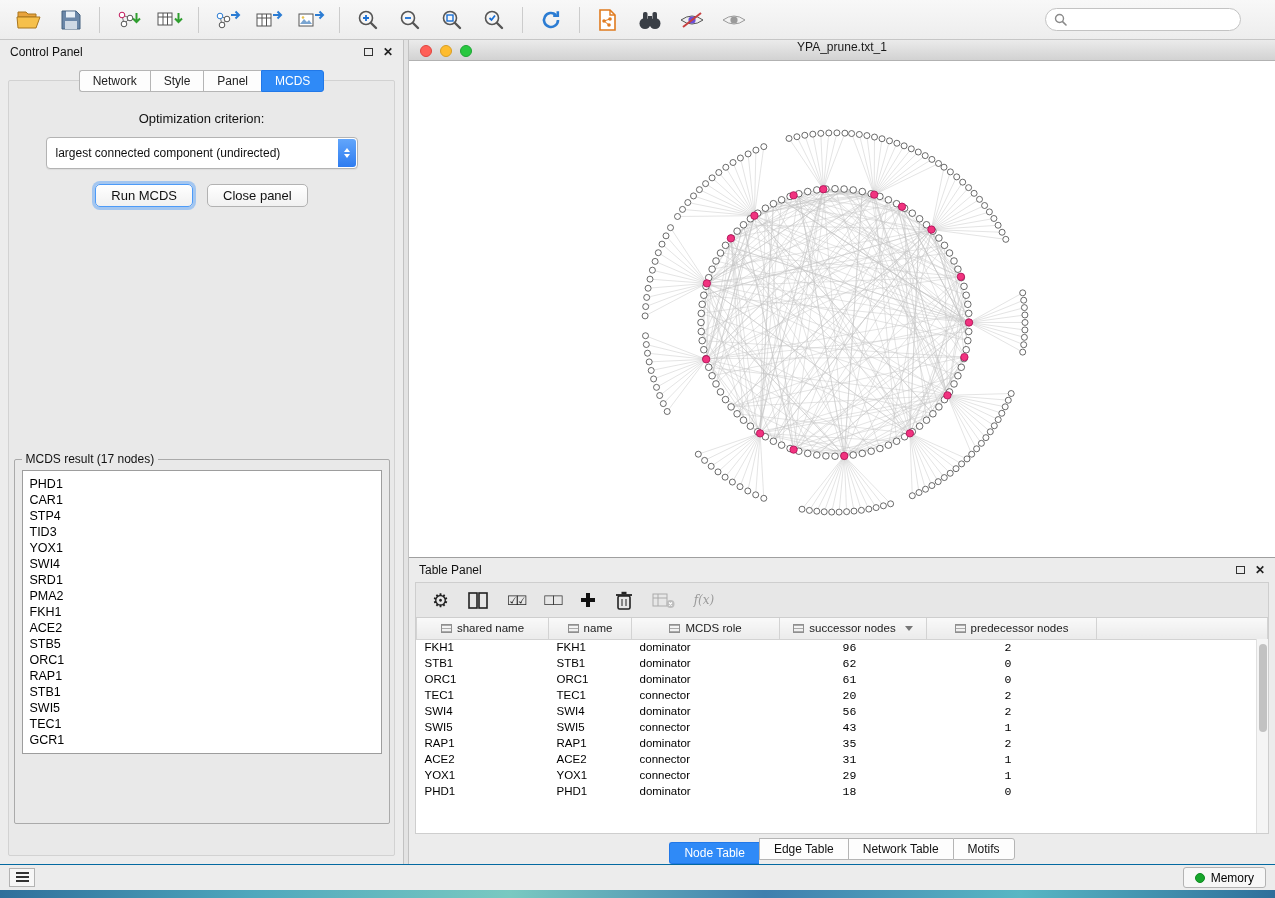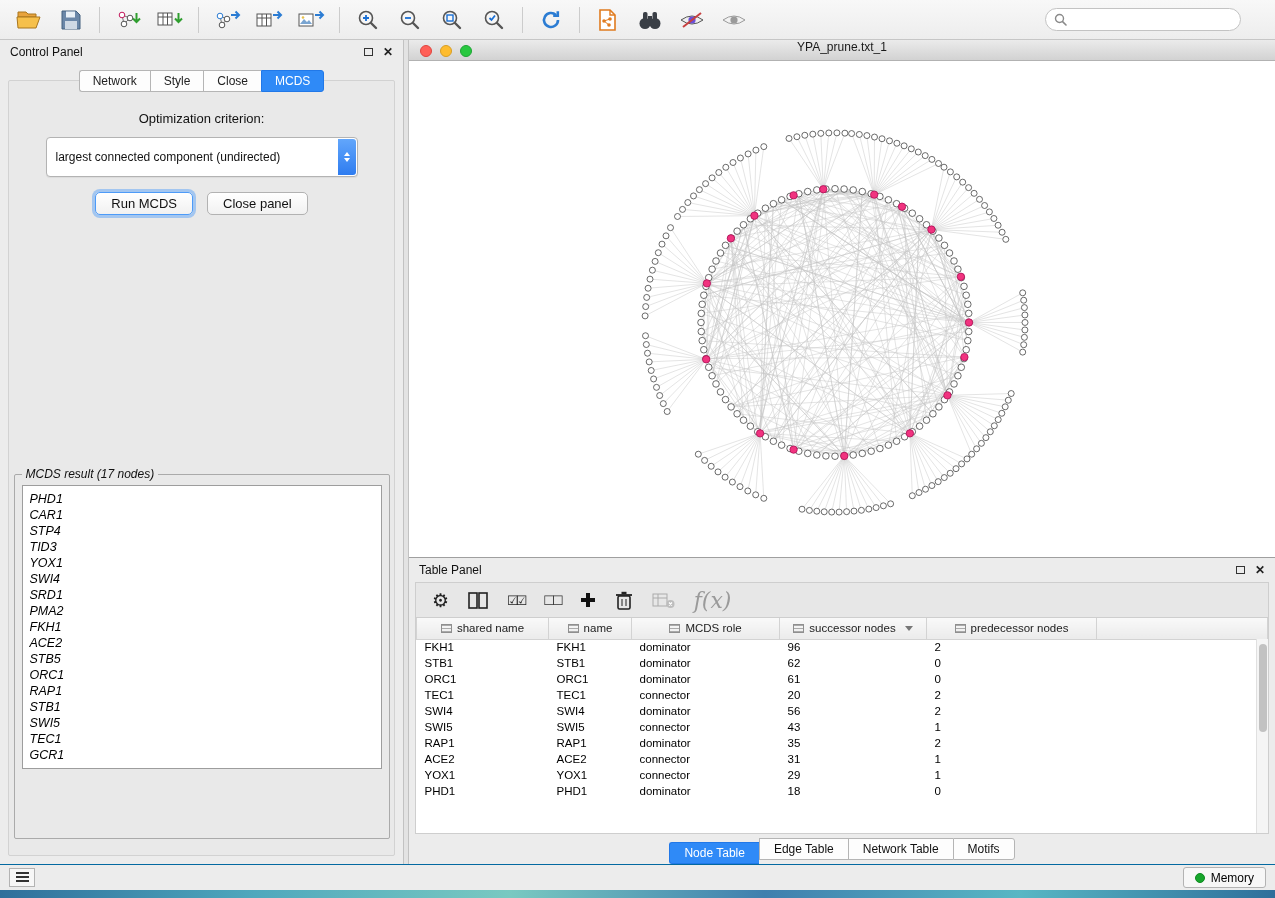--- a/index.html
+++ b/index.html
@@ -24,29 +24,29 @@
 .ph-title{flex:1;}
 .ph-btn{margin-left:10px;display:flex;align-items:center;justify-content:center;color:#222;background:none;border:none;font-size:12px;font-weight:bold;cursor:default;}
 .float-sq{width:9px;height:8px;border:1.6px solid #333;display:inline-block;background:#ececec;}
 .ctabs{display:flex;justify-content:center;padding-top:6px;position:relative;z-index:2;}
 .ctab{font-size:12px;padding:3px 13px;background:#fdfdfd;border:1px solid #b5b5b5;border-right-width:0;color:#222;font-family:inherit;cursor:default;}
 .ctab:first-child{border-radius:3px 0 0 3px;}
 .ctab:last-child{border-right-width:1px;border-radius:0 3px 3px 0;}
 .ctab.active{background:#2f8af7;border-color:#2178e8;color:#fff;}
 .cp-body{flex:1;margin:8px 8px 8px;margin-top:-12px;padding-top:30px;background:#e9e9e9;border:1px solid #d2d2d2;border-radius:2px;display:flex;flex-direction:column;align-items:center;min-height:0;}
 .opt-label{font-size:13px;margin-bottom:11px;}
-.mac-select{width:312px;height:40px;background:#fff;border:1px solid #b3b3b3;border-radius:4px;display:flex;align-items:center;position:relative;padding:0 24px 0 9px;font-size:12px;box-shadow:0 1px 1px rgba(0,0,0,.06);}
+.mac-select{width:312px;height:32px;background:#fff;border:1px solid #b3b3b3;border-radius:4px;display:flex;align-items:center;position:relative;padding:0 24px 0 9px;font-size:12px;box-shadow:0 1px 1px rgba(0,0,0,.06);}
 .mac-select .sel-text{white-space:nowrap;overflow:hidden;}
 .mac-arrows{position:absolute;right:1px;top:1px;bottom:1px;width:18px;background:linear-gradient(#62a6fb,#2e7cf0);border-radius:0 3px 3px 0;display:flex;flex-direction:column;align-items:center;justify-content:center;gap:2px;}
 .arr-up{width:0;height:0;border-left:3.5px solid transparent;border-right:3.5px solid transparent;border-bottom:4.5px solid #fff;}
 .arr-dn{width:0;height:0;border-left:3.5px solid transparent;border-right:3.5px solid transparent;border-top:4.5px solid #fff;}
 .btn-row{display:flex;gap:14px;margin-top:15px;border-radius:11px;}
 .mac-btn{font-size:13px;font-family:inherit;padding:3px 15px;background:linear-gradient(#ffffff,#f1f1f1);border:1px solid #b2b2b2;border-radius:5px;color:#111;cursor:default;}
 .mac-btn.focused{border-color:#4d9bf8;box-shadow:0 0 0 3px rgba(77,155,248,.45);}
-.result-group{margin-top:auto;margin-bottom:16px;width:376px;height:372px;border:1px solid #aaaaaa;border-radius:2px;padding:4px 7px 9px;display:flex;flex-direction:column;font-style:italic;}
+.result-group{margin-top:auto;margin-bottom:31px;width:376px;height:372px;border:1px solid #aaaaaa;border-radius:2px;padding:4px 7px 9px;display:flex;flex-direction:column;}
 .result-group legend{font-size:12px;padding:0 4px;}
 .result-list{flex:1;background:#fff;border:1px solid #9d9d9d;overflow:hidden;padding:5px 7px;font-size:12.5px;line-height:16px;color:#000;}
 
 
 .right-col{flex:1;display:flex;flex-direction:column;min-width:0;}
 .network-view{height:518px;flex:0 0 518px;display:flex;flex-direction:column;border-bottom:1px solid #9f9f9f;}
 .net-titlebar{height:21px;flex:0 0 21px;background:linear-gradient(#ebebeb,#d2d2d2);border-bottom:1px solid #b2b2b2;display:flex;align-items:flex-start;position:relative;}
 .traffic{display:flex;gap:8px;position:absolute;left:11px;top:4.5px;}
 .tl{width:12px;height:12px;border-radius:50%;}
 .tl.red{background:#ff5f57;border:1px solid #e0443e;}
@@ -56,30 +56,30 @@
 .net-canvas-wrap{flex:1;background:#ffffff;min-height:0;}
 svg.network{width:100%;height:100%;display:block;}
 
 
 .table-panel{flex:1;display:flex;flex-direction:column;background:#ececec;min-height:0;}
 .table-toolbar{height:36px;flex:0 0 36px;margin:0 6px;background:#e7e7e7;border:1px solid #cecece;display:flex;align-items:center;gap:19px;padding:0 16px;}
 .tt-btn{display:flex;align-items:center;justify-content:center;background:none;border:none;color:#222;cursor:default;height:26px;}
 .gear{font-size:19px;line-height:1;color:#222;}
 .checks{font-size:13px;letter-spacing:-3px;color:#222;}
 .checks.empty{color:#333;}
-.fx-label{font-family:"DejaVu Serif","Liberation Serif",serif;font-style:italic;font-size:22px;color:#9a9a9a;}
+.fx-label{font-family:"DejaVu Serif","Liberation Serif",serif;font-style:italic;font-size:12px;color:#9a9a9a;}
 .table-wrap{flex:1;margin:0 6px;background:#fff;border:1px solid #cecece;border-top:none;position:relative;overflow:hidden;min-height:0;}
 table.node-table{border-collapse:collapse;table-layout:fixed;width:100%;}
 .node-table thead th{background:linear-gradient(#f9f9f9,#ebebeb);border:1px solid #d3d3d3;border-top:none;height:21px;font-weight:normal;font-size:11.5px;color:#222;padding:0 4px;overflow:hidden;white-space:nowrap;}
 .th-inner{display:inline-flex;align-items:center;gap:5px;}
 .col-ic{width:11px;height:9px;border:1px solid #8f8f8f;background:linear-gradient(#aaa 1px,transparent 1px);background-size:100% 3px;display:inline-block;}
 .col-menu{width:0;height:0;border-left:4px solid transparent;border-right:4px solid transparent;border-top:5px solid #777;display:inline-block;margin-left:4px;}
 .th-fill{background:linear-gradient(#f9f9f9,#ebebeb);border:1px solid #d3d3d3;border-top:none;border-right:none;}
 .node-table tbody td{height:16px;font-size:11.5px;padding:0 8px;white-space:nowrap;overflow:hidden;color:#000;}
-.node-table tbody td.num{text-align:left;padding-right:15px;}
+.node-table tbody td.num{text-align:center;padding-right:15px;font-family:Liberation Mono, monospace;}
 .table-scrollbar{position:absolute;top:21px;right:0;bottom:0;width:12px;background:#f5f5f5;border-left:1px solid #e0e0e0;}
 .sb-thumb{position:absolute;left:1.5px;right:1.5px;top:5px;height:88px;background:#c2c2c2;border-radius:5px;}
 .table-tabs{height:30px;flex:0 0 30px;display:flex;align-items:center;justify-content:center;}
 .ttab{font-size:12px;font-family:inherit;padding:3px 14px;background:#fdfdfd;border:1px solid #b5b5b5;border-right-width:0;color:#111;cursor:default;}
 .ttab:first-child{border-radius:3px 0 0 3px;margin-top:8px;}
 .ttab:last-child{border-right-width:1px;border-radius:0 3px 3px 0;}
 .ttab.active{background:#2f8af7;border-color:#2178e8;color:#fff;}
 
 
 .status-bar{height:26px;flex:0 0 26px;border-top:1px solid #0369a1;background:#ececec;display:flex;align-items:center;padding:0 9px;}
@@ -244,21 +244,21 @@
         <button class="ph-btn">
             <span class="float-sq"></span>
           </button>
         <button class="ph-btn">
             <span>✕</span>
           </button>
       </div>
       <div class="ctabs">
           <button class="ctab">Network</button>
           <button class="ctab">Style</button>
-          <button class="ctab">Close</button>
+          <button class="ctab">Panel</button>
           <button class="ctab active">MCDS</button>
         </div>
       <div class="cp-body">
         <div class="opt-label">Optimization criterion:</div>
         <div class="mac-select">
           <span class="sel-text">largest connected component (undirected)</span>
           <span class="mac-arrows">
               <span class="arr-up"></span>
               <span class="arr-dn"></span>
             </span>

